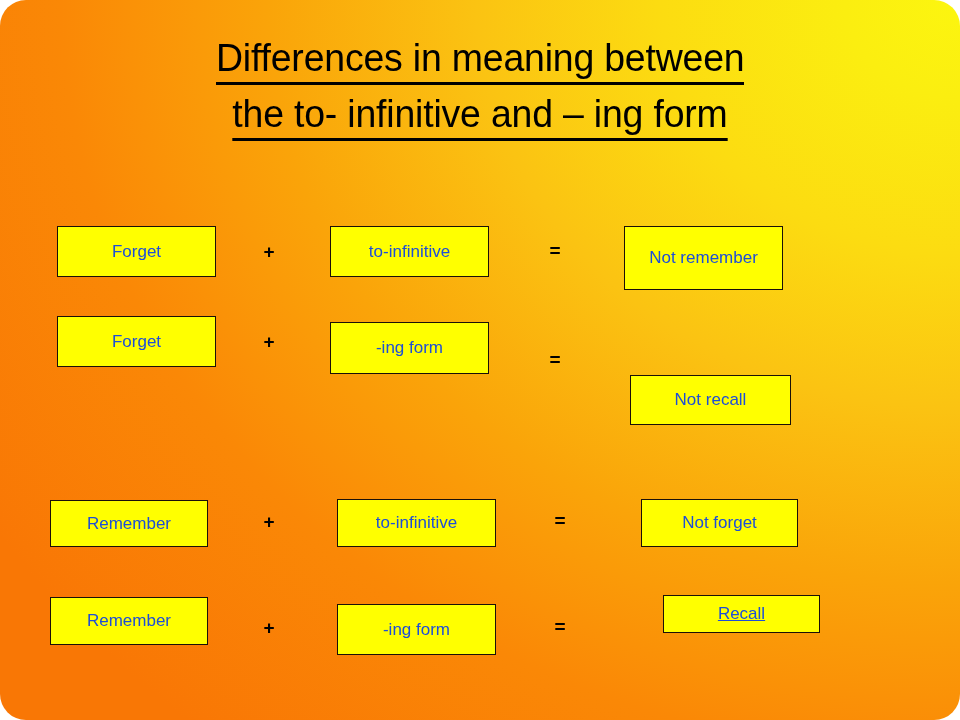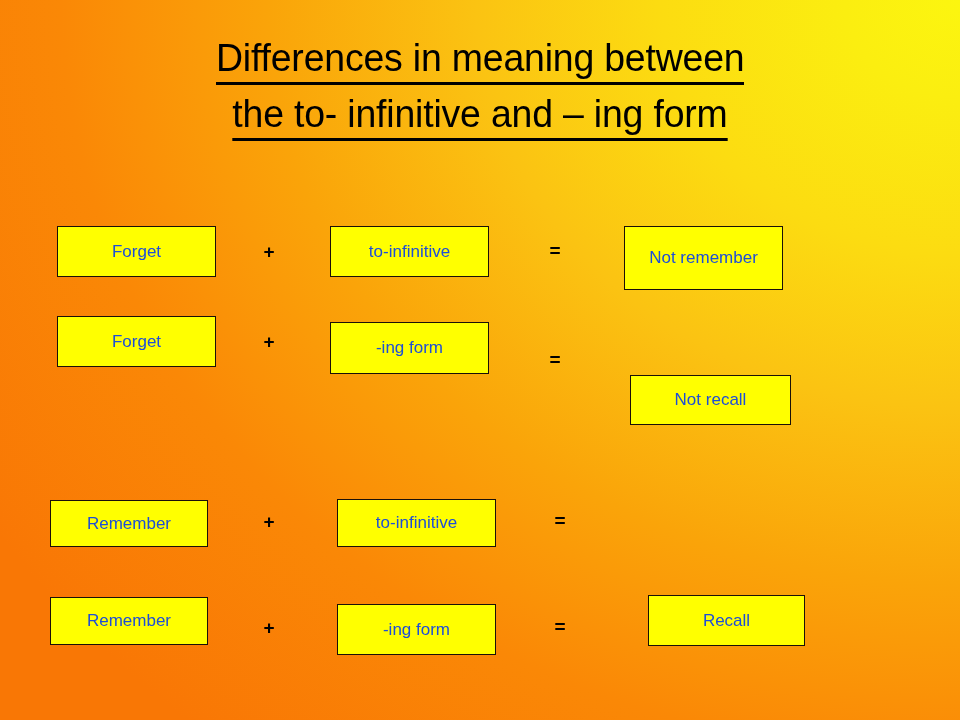--- a/index.html
+++ b/index.html
@@ -22,20 +22,21 @@
     background-color: #FA7A05;
     background-image:
       radial-gradient(120% 135% at 100% 0%,
         #FCF60F 0%,
         #FBEE10 10%,
         #FCDC11 26%,
         #FBC312 42%,
         #FAA409 60%,
         #FA8806 78%,
         #F97705 100%);
+    border-radius: 26px;
   }
 
   
   #title-block {
     position: absolute;
     left: 0;
     top: 34px;
     width: 960px;
     text-align: center;
     pointer-events: none;
@@ -105,21 +106,21 @@
   #op-plus-3         { left: 258px; top: 512px; width: 22px; }
   #box-toinf-2       { left: 337px; top: 499px; width: 159px; height: 48px; }
   #op-equals-3       { left: 549px; top: 511px; width: 22px; }
   #box-notforget     { left: 641px; top: 499px; width: 157px; height: 48px; }
 
   
   #box-remember-2    { left: 50px;  top: 597px; width: 158px; height: 48px; }
   #op-plus-4         { left: 258px; top: 618px; width: 22px; }
   #box-ing-2         { left: 337px; top: 604px; width: 159px; height: 51px; }
   #op-equals-4       { left: 549px; top: 617px; width: 22px; }
-  #box-recall        { left: 648px; top: 595px; width: 157px; height: 51px; }
+  #box-recall        { left: 663px; top: 595px; width: 157px; height: 38px; text-decoration: underline; }
 </style>
 </head>
 <body>
 
 <div id="slide">
 
   <div id="title-block">
     <div class="title-line" id="title-line-1">Differences in meaning between</div>
     <div class="title-line" id="title-line-2">the to- infinitive and – ing form</div>
   </div>
@@ -133,20 +134,21 @@
   <div class="box" id="box-forget-2">Forget</div>
   <div class="op" id="op-plus-2">+</div>
   <div class="box" id="box-ing-1">-ing form</div>
   <div class="op" id="op-equals-2">=</div>
   <div class="box" id="box-notrecall">Not recall</div>
 
   <div class="box" id="box-remember-1">Remember</div>
   <div class="op" id="op-plus-3">+</div>
   <div class="box" id="box-toinf-2">to-infinitive</div>
   <div class="op" id="op-equals-3">=</div>
+  <div class="box" id="box-notforget">Not forget</div>
 
   <div class="box" id="box-remember-2">Remember</div>
   <div class="op" id="op-plus-4">+</div>
   <div class="box" id="box-ing-2">-ing form</div>
   <div class="op" id="op-equals-4">=</div>
   <div class="box" id="box-recall">Recall</div>
 
 </div>
 
 </body></html>

